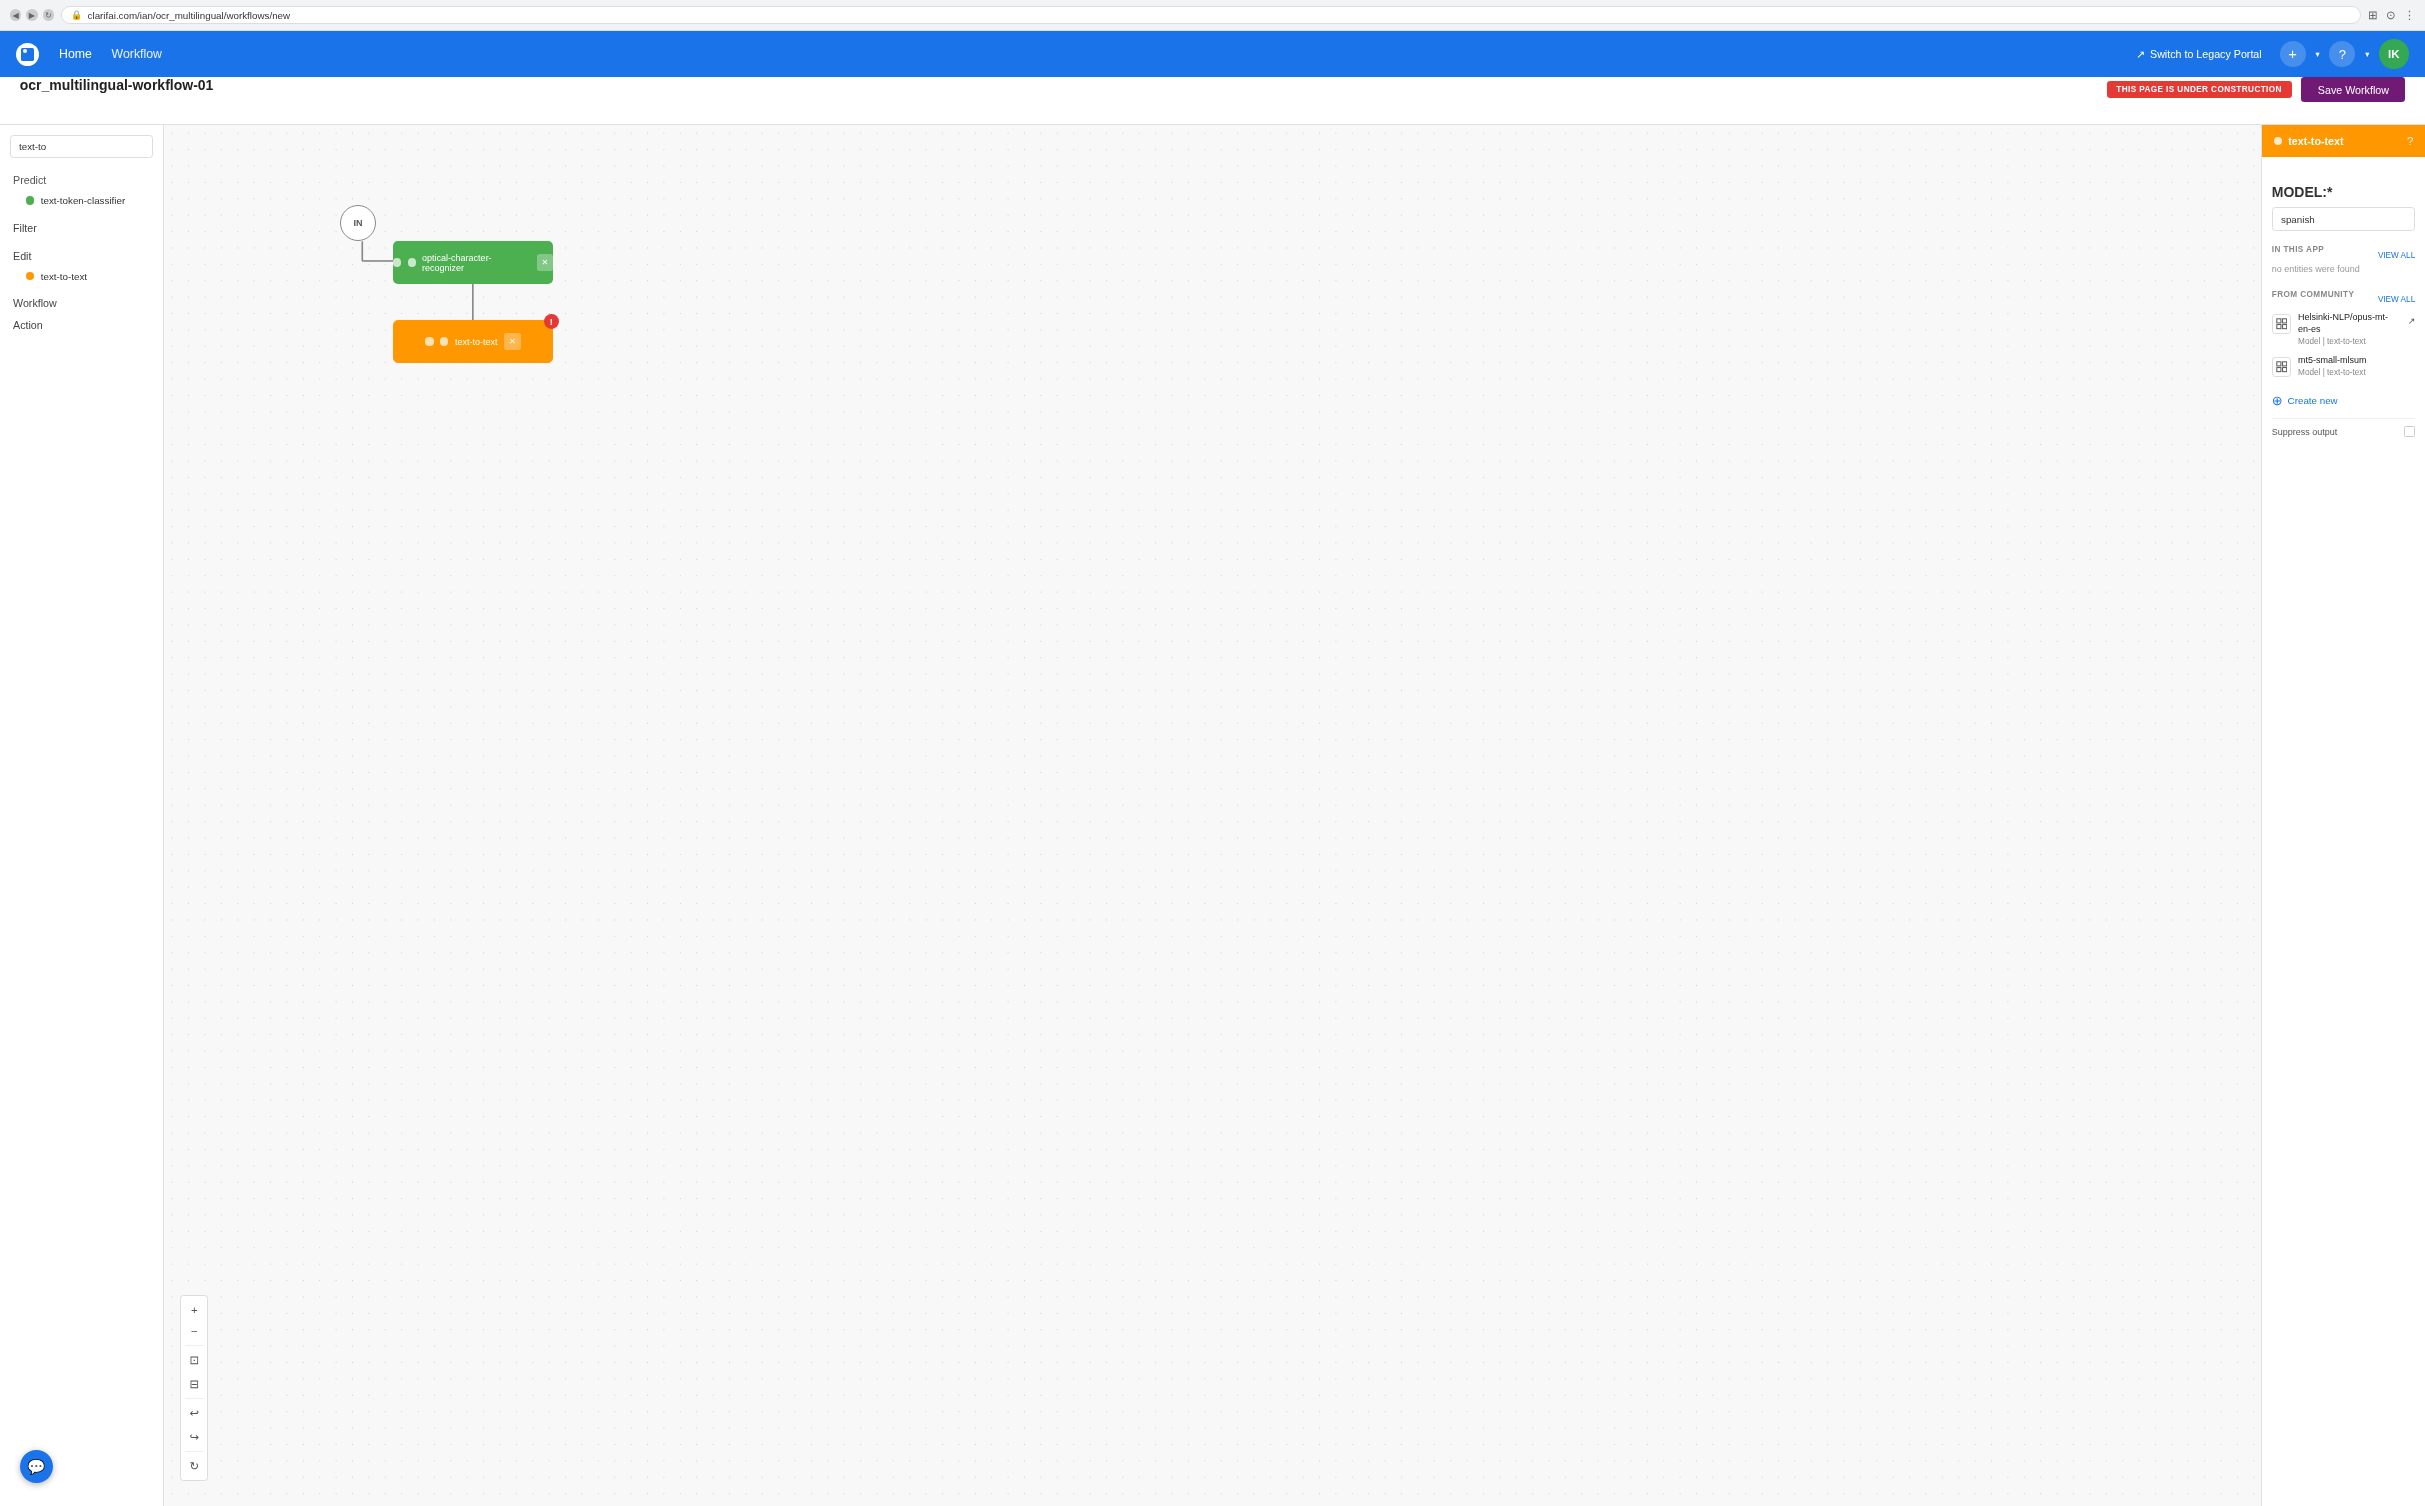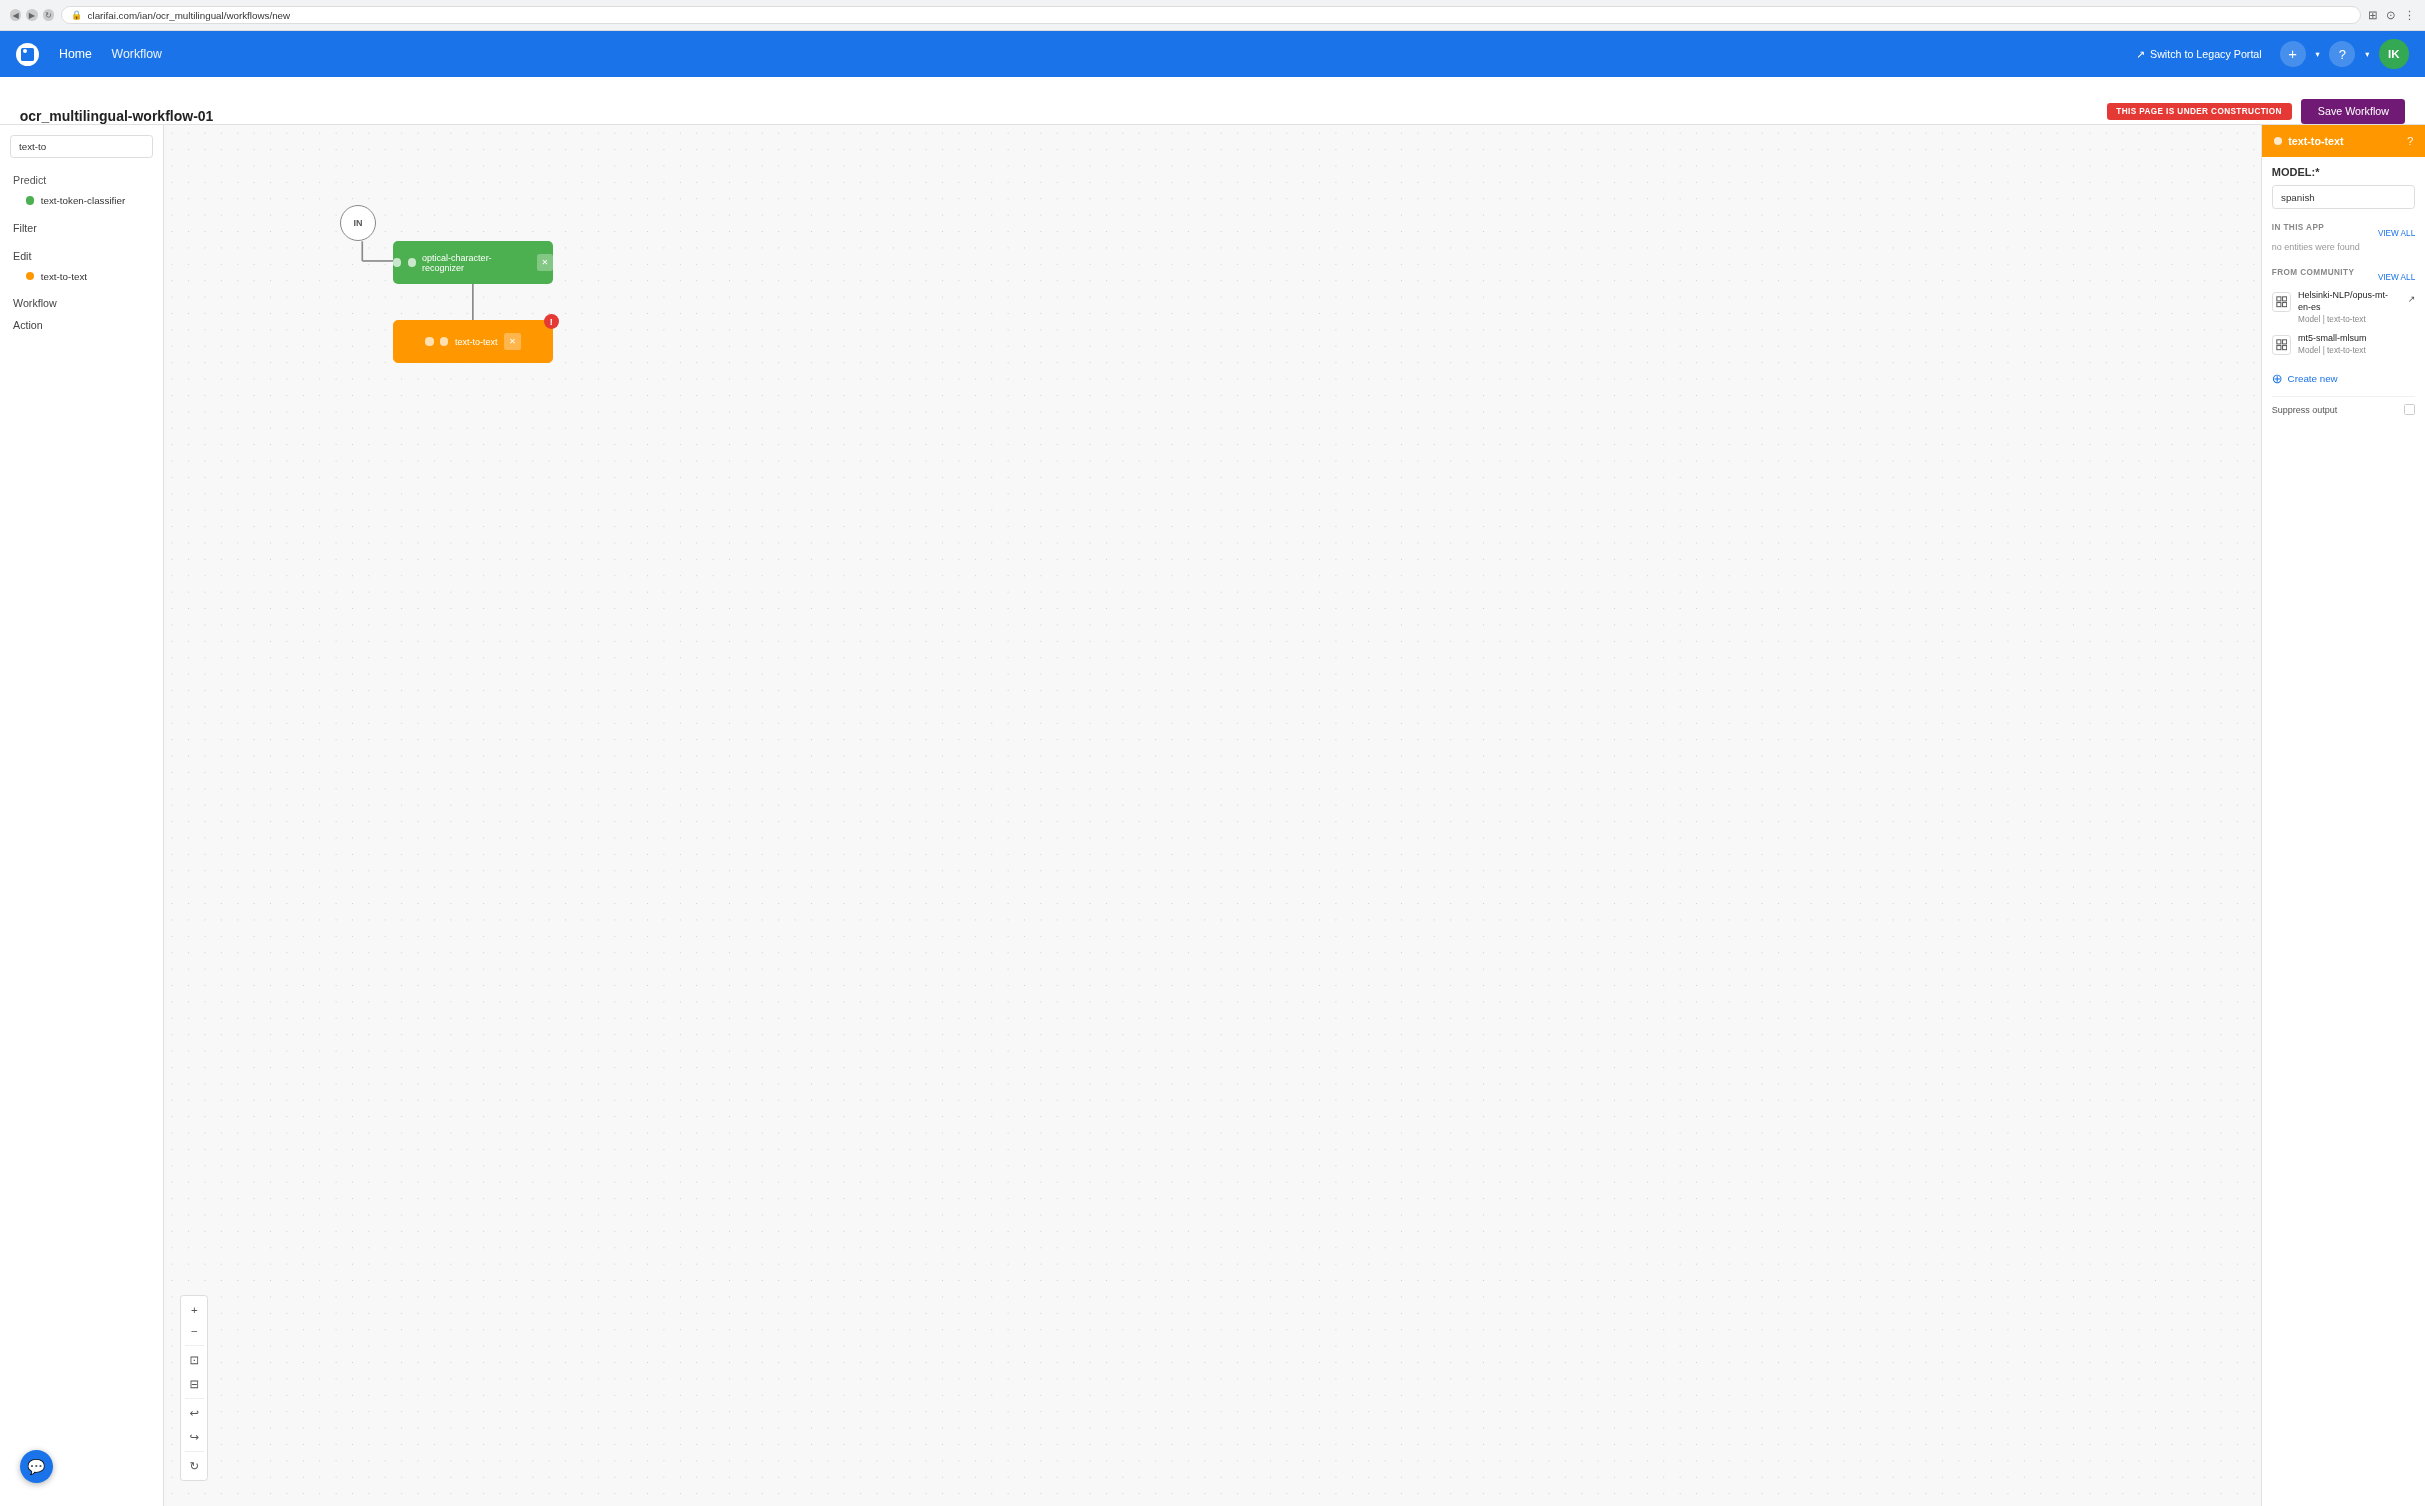--- a/index.html
+++ b/index.html
@@ -48,21 +48,21 @@
     .header-add-btn { background: rgba(255,255,255,0.2); border: none; color: white; width: 26px; height: 26px; border-radius: 50%; cursor: pointer; font-size: 14.8px; display: flex; align-items: center; justify-content: center; }
     .header-help-btn { background: rgba(255,255,255,0.2); border: none; color: white; width: 26px; height: 26px; border-radius: 50%; cursor: pointer; font-size: 13px; display: flex; align-items: center; justify-content: center; }
     .user-avatar { width: 29.5px; height: 29.5px; border-radius: 50%; background: #34a853; display: flex; align-items: center; justify-content: center; color: white; font-weight: 600; font-size: 11.5px; cursor: pointer; }
 
     
     .page-header {
       background: white;
       padding: 0 19.7px;
       height: 48px;
       display: flex;
-      align-items: flex-end;
+      align-items: flex-start;
       border-bottom: 0.8px solid #e0e0e0;
     }
     .workflow-title { font-size: 14px; font-weight: 600; color: #222; flex: 1; }
     .header-actions { display: flex; align-items: center; gap: 9.8px; }
     .under-construction-badge {
       background: #e53935;
       color: white;
       font-size: 8.2px;
       font-weight: 700;
       padding: 4.1px 9.8px;
@@ -207,21 +207,21 @@
       padding: 9.8px 11.5px;
       display: flex;
       align-items: center;
       gap: 6.6px;
     }
     .panel-header-dot { width: 8.2px; height: 8.2px; border-radius: 50%; background: rgba(255,255,255,0.8); }
     .panel-header-title { color: white; font-size: 10.7px; font-weight: 600; flex: 1; }
     .panel-help-icon { color: rgba(255,255,255,0.9); font-size: 11.5px; cursor: pointer; }
 
     .panel-body { padding: 9.8px; }
-    .model-label { font-size: 11px; font-weight: 600; color: #333; margin-bottom: 6.6px; }
+    .model-label { font-size: 14px; font-weight: 600; color: #333; margin-bottom: 6.6px; margin-top: 18px; }
     .model-search-box {
       width: 100%;
       padding: 5.7px 8.2px;
       border: 0.8px solid #ddd;
       border-radius: 3.3px;
       font-size: 9.8px;
       color: #333;
       outline: none;
       margin-bottom: 8.2px;
     }

